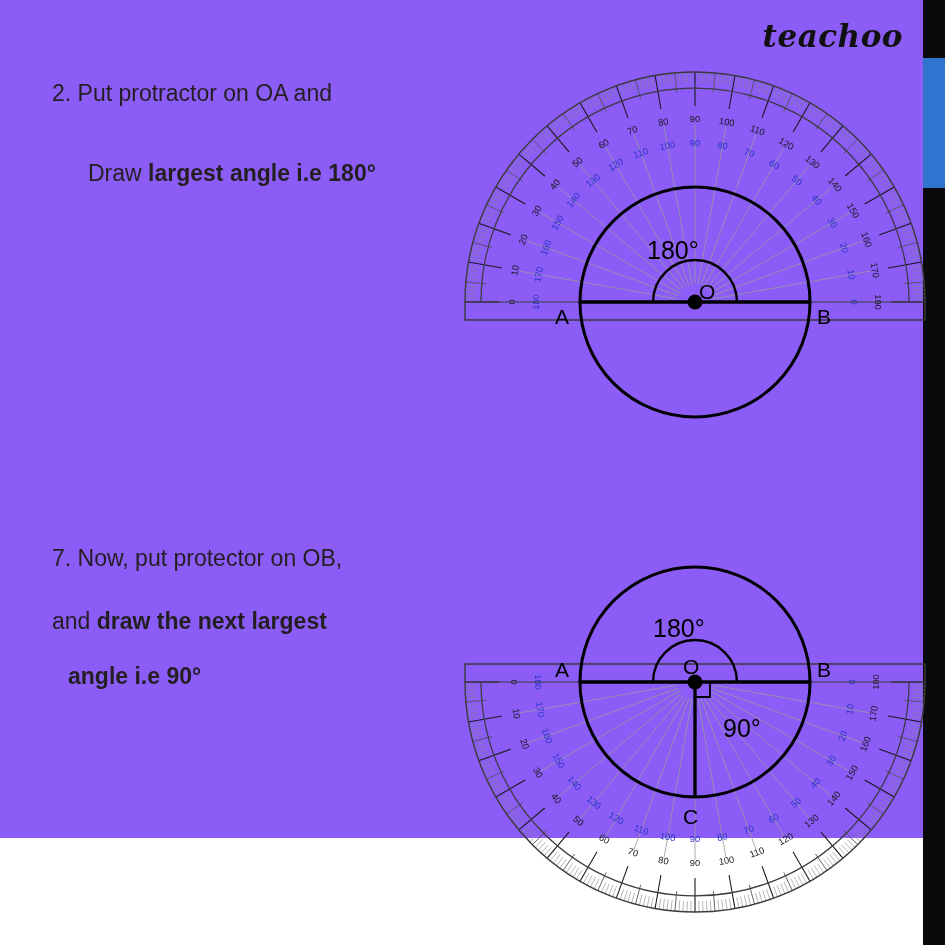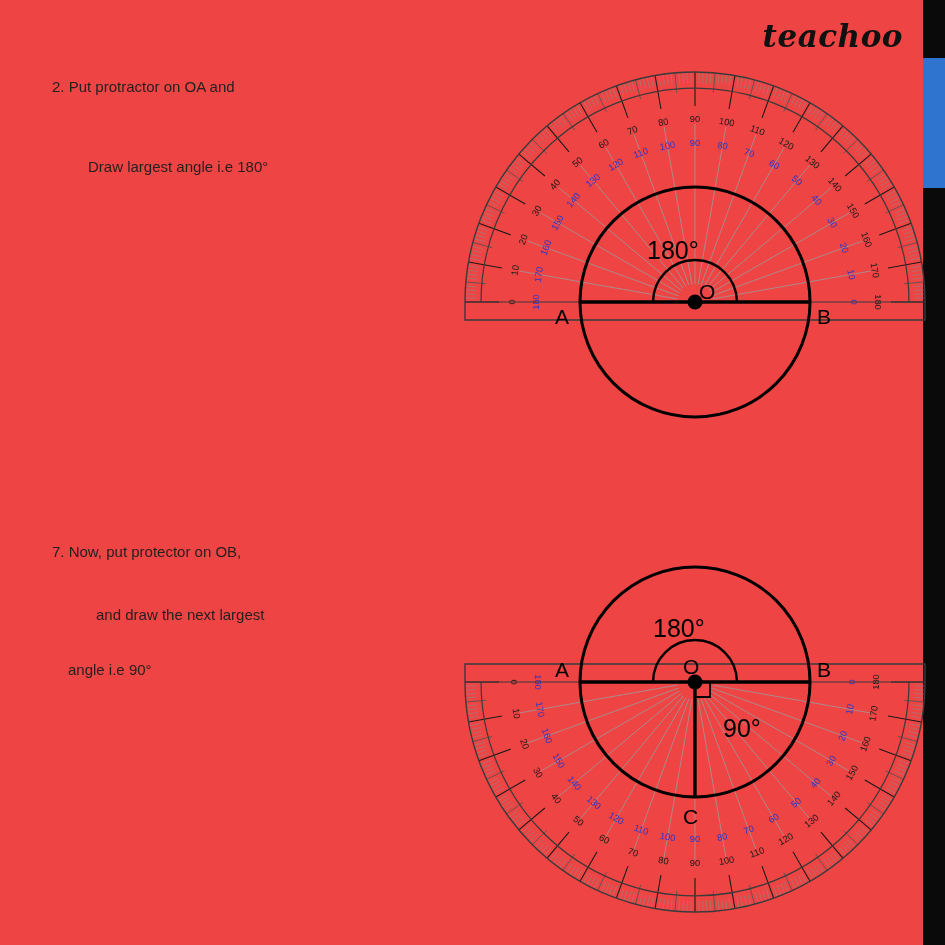--- a/index.html
+++ b/index.html
@@ -5,22 +5,22 @@
   * { box-sizing: border-box; }
   html, body {
     margin: 0; padding: 0;
     width: 945px; height: 945px;
     background: #ffffff;
     font-family: "Liberation Sans", sans-serif;
     overflow: hidden;
   }
   #page {
     position: relative;
-    width: 945px; height: 945px;
-    background: #ef4444;
+    width: 945px; height: 838px;
+    background: #8b5cf6;
   }
 
   
   .edge-strip {
     position: absolute;
     top: 0; right: 0;
     width: 22px; height: 945px;
     background: #0a0a0a;
   }
   .edge-strip .blue-seg {
@@ -37,32 +37,32 @@
     font-weight: bold;
     font-style: italic;
     font-size: 31px;
     color: #111;
     letter-spacing: 0.5px;
   }
 
   
   .step-text {
     position: absolute;
-    font-size: 15px;
+    font-size: 23px;
     color: #231f20;
     line-height: 1.62;
     white-space: nowrap;
   }
-  .step-text b { font-weight: normal; text-align: right; }
+  .step-text b { font-weight: bold; text-align: right; }
 
   #step2-l1 { left: 52px; top: 75px; }
   #step2-l2 { left: 88px; top: 155px; }
 
   #step3-l1 { left: 52px; top: 540px; }
-  #step3-l2 { left: 52px; top: 603px; margin-left: 44px; }
+  #step3-l2 { left: 52px; top: 603px; }
   #step3-l3 { left: 68px; top: 658px; }
 
   
   .fig { position: absolute; }
   .fig svg { display: block; }
 
   #fig2 { left: 455px; top: 62px; }
   #fig3 { left: 455px; top: 552px; }
 
   .tick-num {

